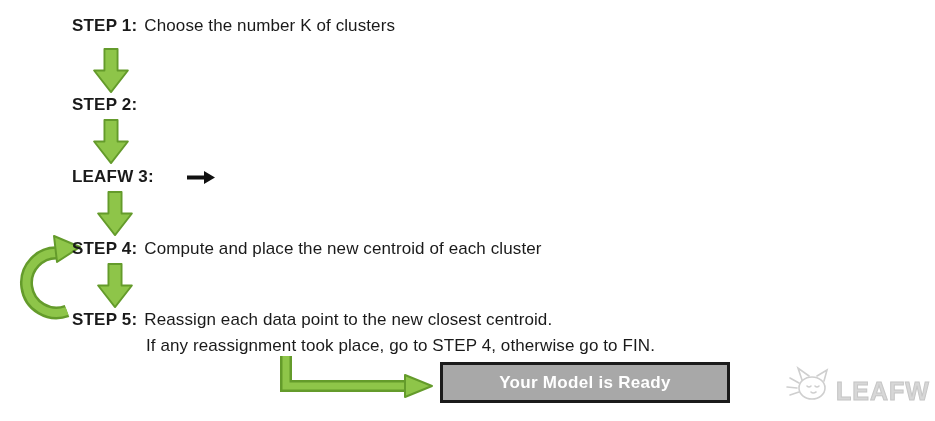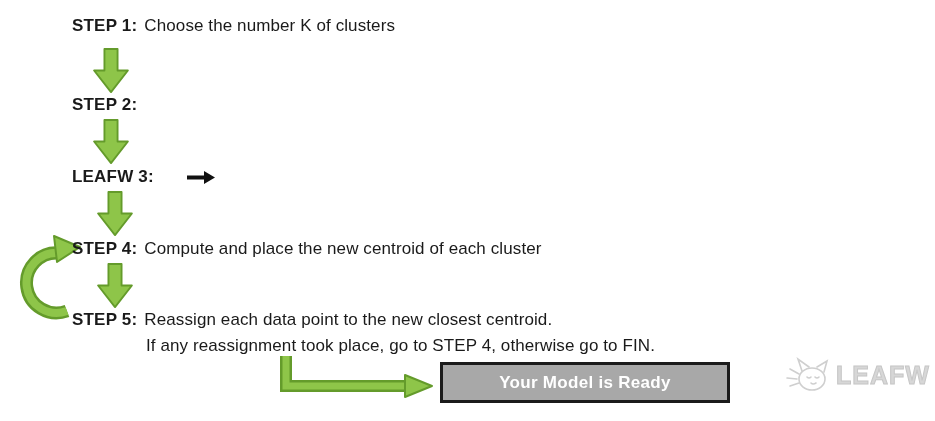--- a/index.html
+++ b/index.html
@@ -15,21 +15,21 @@
   .step .txt{letter-spacing:.1px;}
   .note-arrow{align-self:center;margin:0 10px 0 26px;display:block;}
   .arrow-abs{position:absolute;display:block;}
   .line2{position:absolute;left:146px;font-size:17px;white-space:nowrap;letter-spacing:.1px;}
   .result-box{
     position:absolute;left:432px;top:362px;width:290px;height:41px;
     background:#a8a8a8;border:3px solid #1b1b1b;box-sizing:border-box;
     display:flex;align-items:center;justify-content:center;margin-left:8px;
   }
   .result-box span{color:#ffffff;font-weight:bold;font-size:17px;letter-spacing:.3px;}
-  .watermark{position:absolute;left:784px;top:353px;display:flex;align-items:center;}
+  .watermark{position:absolute;left:784px;top:362px;display:flex;align-items:flex-end;}
   .watermark .wm-text{
     font-size:25px;letter-spacing:1px;color:#d7d7d7;font-weight:bold;
     -webkit-text-stroke:1px #c6c6c6;margin-left:4px;
   }
 </style>
 </head>
 <body>
 
 <div class="canvas">
 

